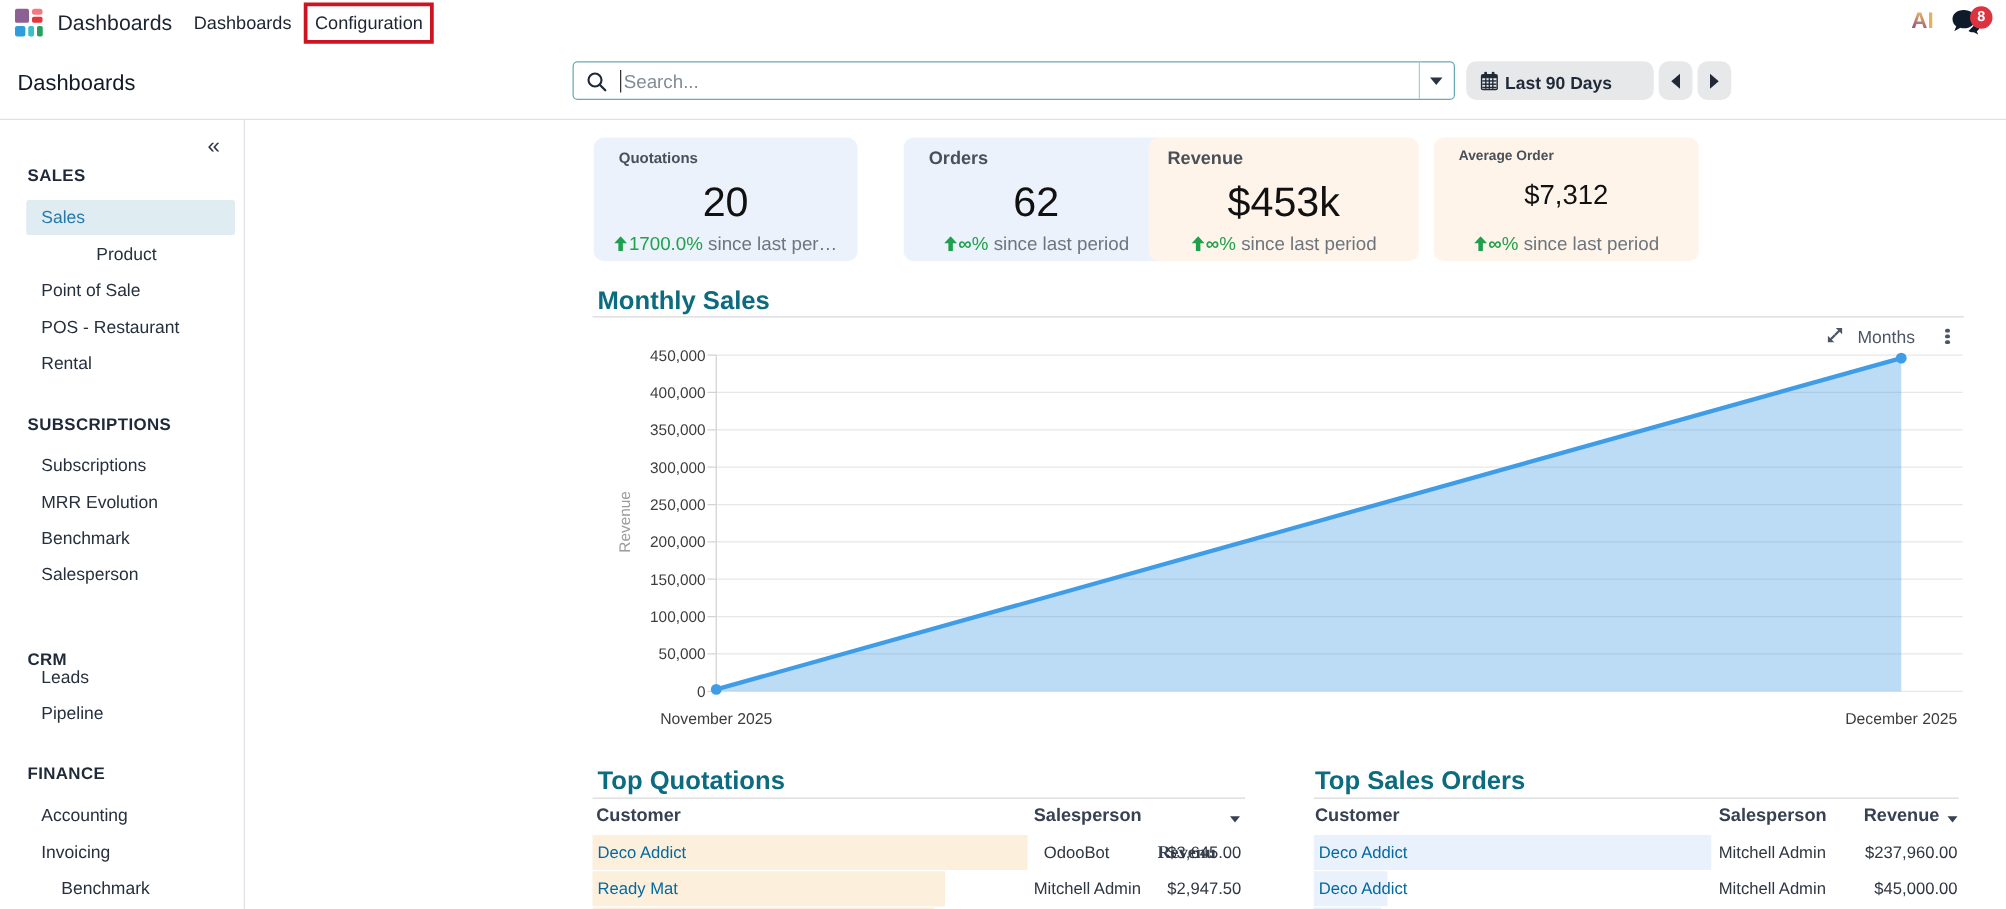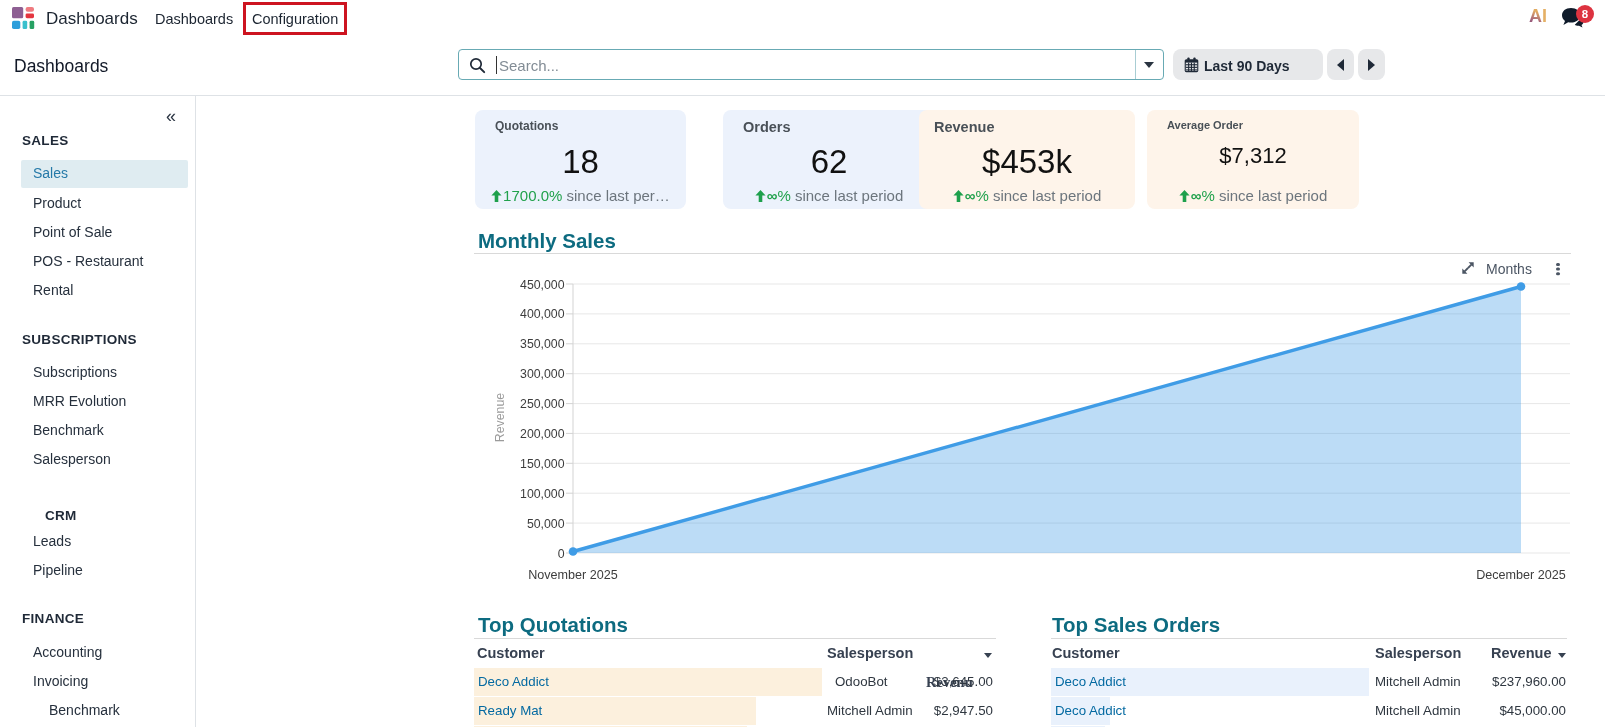--- a/index.html
+++ b/index.html
@@ -80,43 +80,43 @@
 <div class="abs" style="left:1368px;top:59px;width:0;height:0;border-top:6px solid transparent;border-bottom:6px solid transparent;border-left:7px solid #1f2937;"></div>
 
 <div class="abs" style="left:0;top:95px;width:1605px;height:1px;background:#dee2e6;"></div>
 
 <div class="abs" style="left:0;top:96px;width:196px;height:631px;background:#fff;border-right:1px solid #dee2e6;"></div>
 <div class="abs" style="left:166px;top:106px;font-size:18px;color:#2c3644;">«</div>
 <div class="abs" style="left:21px;top:160px;width:167px;height:28px;background:#dfecf1;border-radius:2px;"></div>
 
 <div class="snavh" style="top:133px;">SALES</div>
 <div class="snavi" style="top:165px;color:#2579a8;">Sales</div>
-<div class="snavi" style="top:195px;">Product</div>
+<div class="snavi" style="top:195px;margin-left:44px;">Product</div>
 <div class="snavi" style="top:224px;">Point of Sale</div>
 <div class="snavi" style="top:253px;">POS - Restaurant</div>
 <div class="snavi" style="top:282px;">Rental</div>
 
 <div class="snavh" style="top:332px;">SUBSCRIPTIONS</div>
 <div class="snavi" style="top:364px;">Subscriptions</div>
 <div class="snavi" style="top:393px;">MRR Evolution</div>
 <div class="snavi" style="top:422px;">Benchmark</div>
 <div class="snavi" style="top:451px;">Salesperson</div>
 
-<div class="snavh" style="top:508px;margin-left:23px;">CRM</div>
+<div class="snavh" style="top:520px;">CRM</div>
 <div class="snavi" style="top:533px;">Leads</div>
 <div class="snavi" style="top:562px;">Pipeline</div>
 
 <div class="snavh" style="top:611px;">FINANCE</div>
 <div class="snavi" style="top:644px;">Accounting</div>
 <div class="snavi" style="top:673px;">Invoicing</div>
 <div class="snavi" style="top:702px;margin-left:16px;">Benchmark</div>
 
 <div class="card" style="left:475px;width:211px;background:#ecf2fc;">
   <div class="abs" style="left:20px;top:9px;font-size:12px;font-weight:bold;color:#495057;">Quotations</div>
-  <div class="abs" style="left:0;width:100%;top:35px;text-align:center;font-size:33px;line-height:1;color:#111;">18</div>
+  <div class="abs" style="left:0;width:100%;top:35px;text-align:center;font-size:33px;line-height:1;color:#111;">20</div>
   <div class="abs" style="left:0;width:100%;top:77px;text-align:center;font-size:15px;color:#6c757d;"><span class="green"><svg width="11" height="12" viewBox="0 0 11 12" style="vertical-align:-1px;margin-right:1px;">
           <path d="M5.5 0 L10.6 5.6 L7.3 5.6 L7.3 12 L3.7 12 L3.7 5.6 L0.4 5.6 Z" fill="#1ea04c"></path>
         </svg>1700.0%</span> since last per…</div>
 </div>
 <div class="card" style="left:697px;width:212px;background:#ecf2fc;margin-left:26px;">
   <div class="abs" style="left:20px;top:9px;font-size:14.5px;font-weight:bold;color:#495057;">Orders</div>
   <div class="abs" style="left:0;width:100%;top:35px;text-align:center;font-size:33px;line-height:1;color:#111;">62</div>
   <div class="abs" style="left:0;width:100%;top:77px;text-align:center;font-size:15px;color:#6c757d;"><span class="green"><svg width="11" height="12" viewBox="0 0 11 12" style="vertical-align:-1px;margin-right:1px;">
           <path d="M5.5 0 L10.6 5.6 L7.3 5.6 L7.3 12 L3.7 12 L3.7 5.6 L0.4 5.6 Z" fill="#1ea04c"></path>
         </svg><b>∞</b>%</span> since last period</div>

